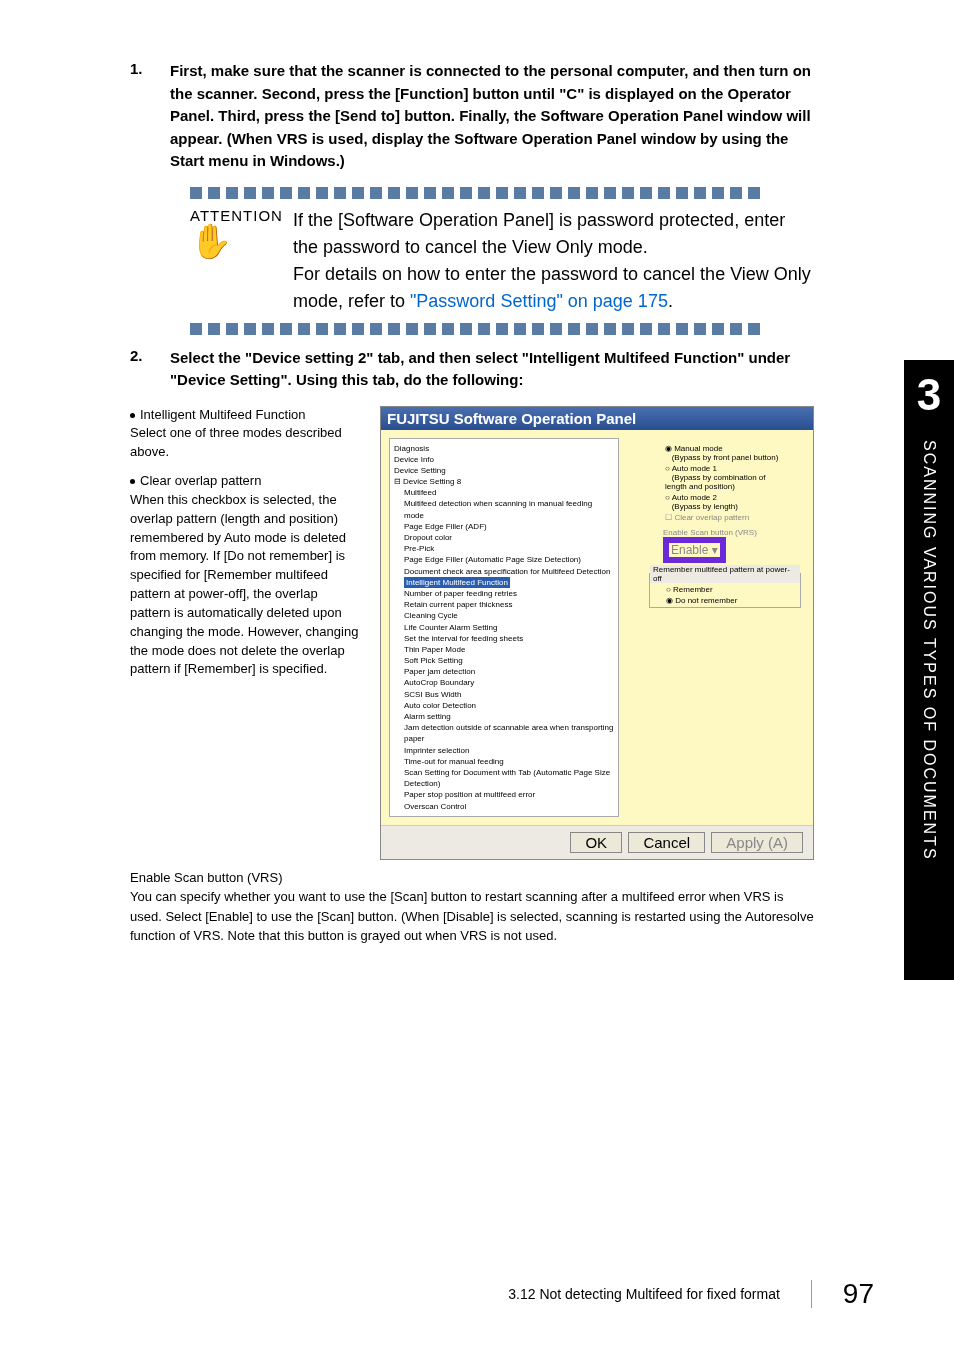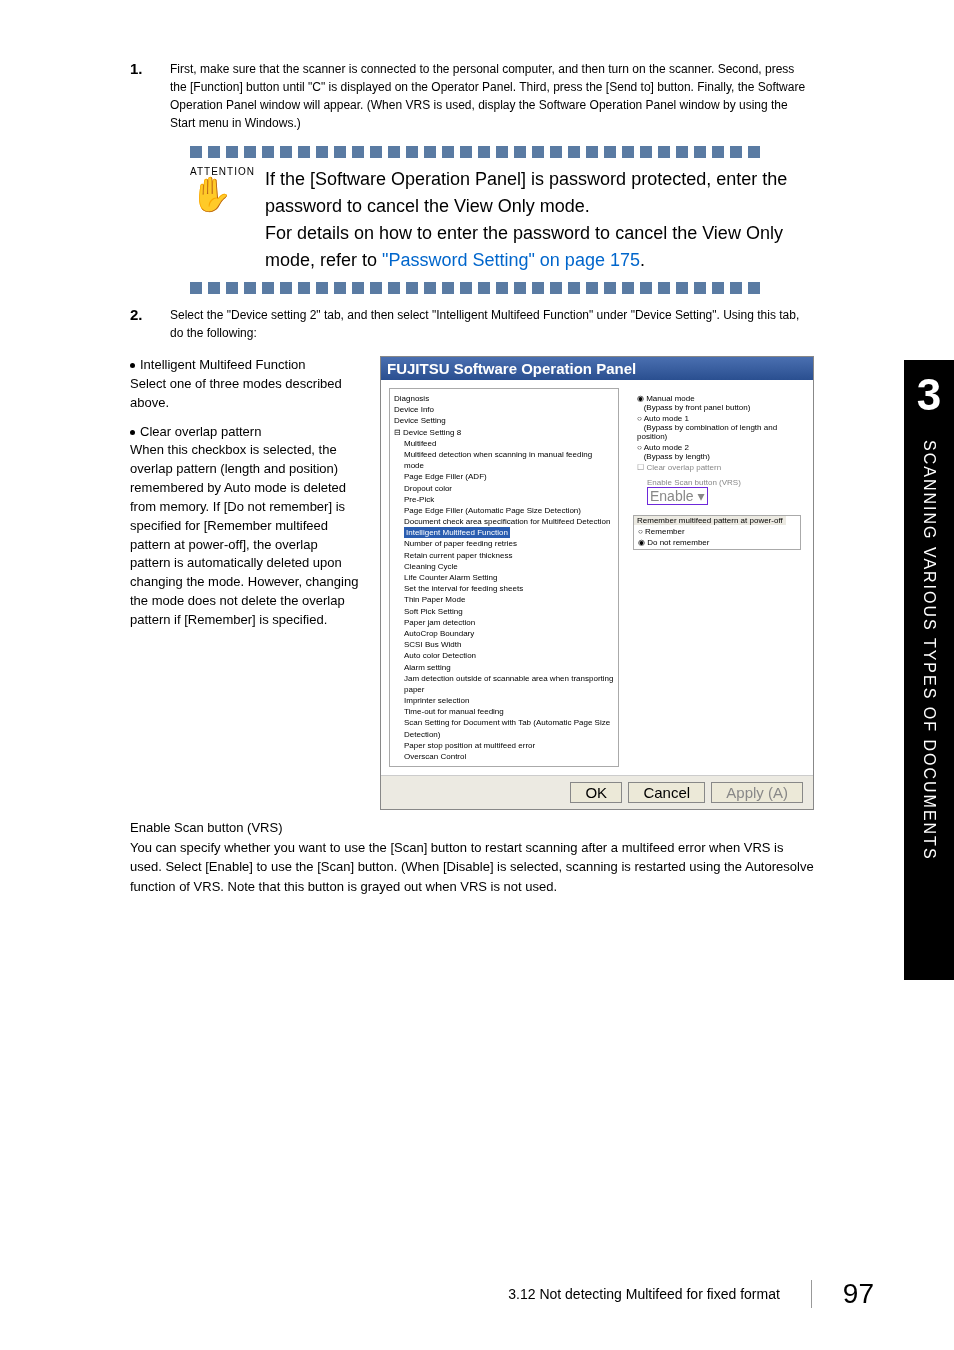--- a/index.html
+++ b/index.html
@@ -5,53 +5,53 @@
 body{margin:0;font-family:Arial,Helvetica,sans-serif;background:#fff;color:#000}
 .page{width:954px;height:1350px;position:relative;box-sizing:border-box;padding:60px 80px 40px 80px}
 .side-tab{position:absolute;right:0;top:360px;width:50px;height:620px;background:#000;color:#fff;display:flex;flex-direction:column;align-items:center}
 .side-chapter{font-size:44px;font-weight:bold;margin-top:10px}
 .side-text{writing-mode:vertical-rl;text-orientation:mixed;font-size:16px;letter-spacing:2px;margin-top:20px}
 h2.title{font-size:24px;font-weight:bold;margin:130px 0 20px 0;display:flex;align-items:flex-start}
 h2.title .sq{display:inline-block;width:18px;height:18px;background:#000;margin-right:12px;margin-top:6px;flex-shrink:0}
 .content{margin-left:50px;margin-right:60px}
 .step{display:flex;margin-bottom:14px}
 .step-num{font-weight:bold;min-width:40px;font-size:15px}
-.step-text{font-weight:normal;font-size:12px;line-height:1.5}
+.step-text{font-weight:bold;font-size:15px;line-height:1.5}
 .attention-block{margin:12px 0 12px 60px}
 .dotrow{display:flex;flex-wrap:nowrap;gap:6px;margin:6px 0}
 .dotrow .d{width:12px;height:12px;background:#5a7ba3}
 .attn-body{display:flex;align-items:flex-start;gap:10px;margin:8px 0}
-.attn-label{font-size:10px;letter-spacing:1px}
+.attn-label{font-size:15px;letter-spacing:1px}
 .attn-icon{font-size:34px;line-height:1}
 .attn-text{font-size:18px;line-height:1.5}
 .link{color:#0066cc}
 .two-col{display:flex;gap:20px;margin-top:12px}
 .bullets{width:230px;font-size:13px;line-height:1.45}
 .bullets p{margin:0 0 8px 0}
 .bullets .bl{margin-bottom:10px}
 .bullets .dot{display:inline-block;width:5px;height:5px;background:#000;border-radius:50%;margin-right:5px;vertical-align:middle}
 .shot{flex:1}
 .sop-window{border:1px solid #888;font-size:8px;background:#eceae2}
 .sop-title{background:linear-gradient(#4a6fb0,#2a4f90);color:#fff;padding:3px 6px;font-size:15px;font-weight:bold}
-.sop-body{display:flex;padding:8px;gap:10px;background:#ffffff}
+.sop-body{display:flex;padding:8px;gap:26px;background:#fef9c3}
 .sop-tree{width:220px;border:1px solid #aaa;background:#fff;padding:4px;line-height:1.4}
 .sop-tree .i1{padding-left:10px}
 .sop-tree .sel{background:#2a5db0;color:#fff;display:inline-block;padding:0 2px}
 .sop-right{flex:1;padding:4px}
-.sop-right label{display:block;margin:2px 4px}
+.sop-right label{display:block;margin:2px 16px}
 .fieldset{border:1px solid #aaa;margin-top:10px}
 .fieldset-title{font-size:8px;margin-top:-10px;background:#eceae2;display:inline-block;padding:0 3px}
 .grey{color:#888}
 .sop-buttons{text-align:right;padding:6px 10px;border-top:1px solid #ccc}
 .sop-buttons button{font-size:15px;padding:1px 14px;margin-left:4px;background:#ece9d8;border:1px solid #888}
 .fulltext{font-size:13px;line-height:1.5;margin-top:8px}
 .footer{position:absolute;bottom:40px;left:80px;right:80px;display:flex;justify-content:flex-end;align-items:center;font-size:14px;gap:31px}
 .footer .sep{width:1px;height:28px;background:#999}
 .footer .pn{font-size:28px}
-.dropdown{border:1px solid #6d28d9;font-size:14px;padding:0 2px;display:inline-block;color:#888}
+.dropdown{border:6px solid #6d28d9;font-size:12px;padding:0 2px;display:inline-block;color:#888}
 </style>
 </head>
 <body>
 
 <div class="page">
   <div class="side-tab">
     <div class="side-chapter">3</div>
     <div class="side-text">SCANNING VARIOUS TYPES OF DOCUMENTS</div>
   </div>
 

